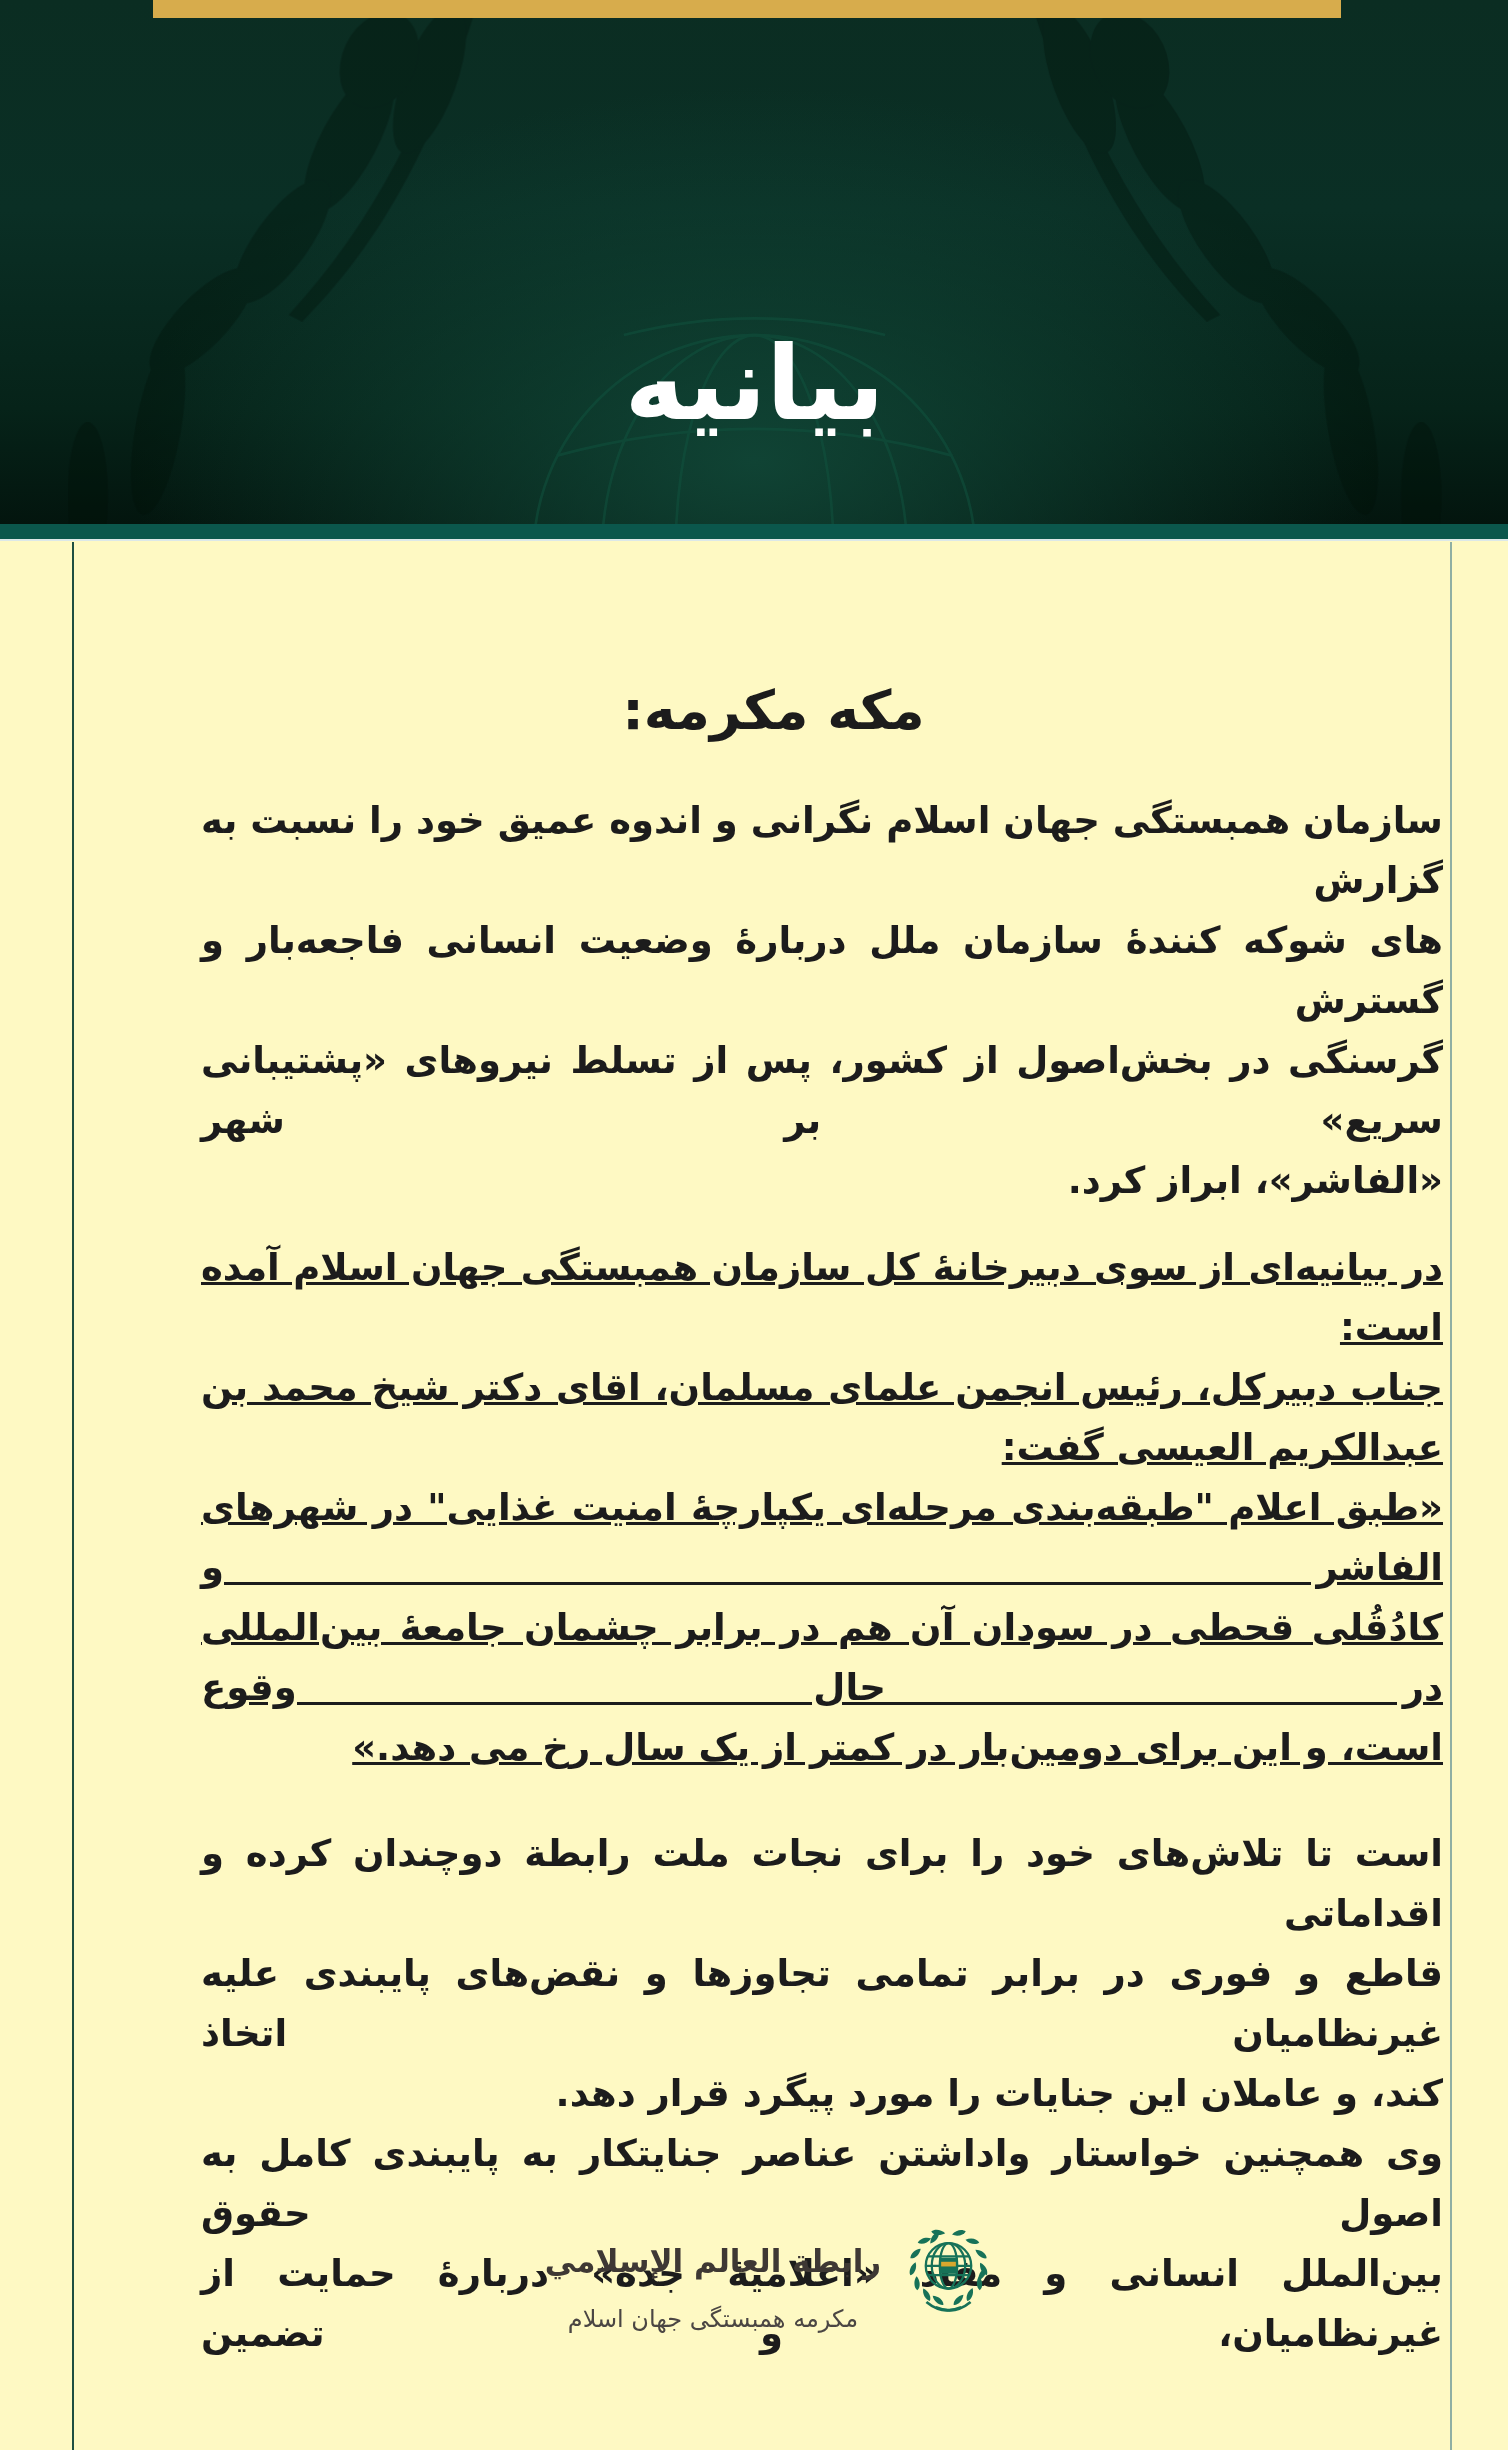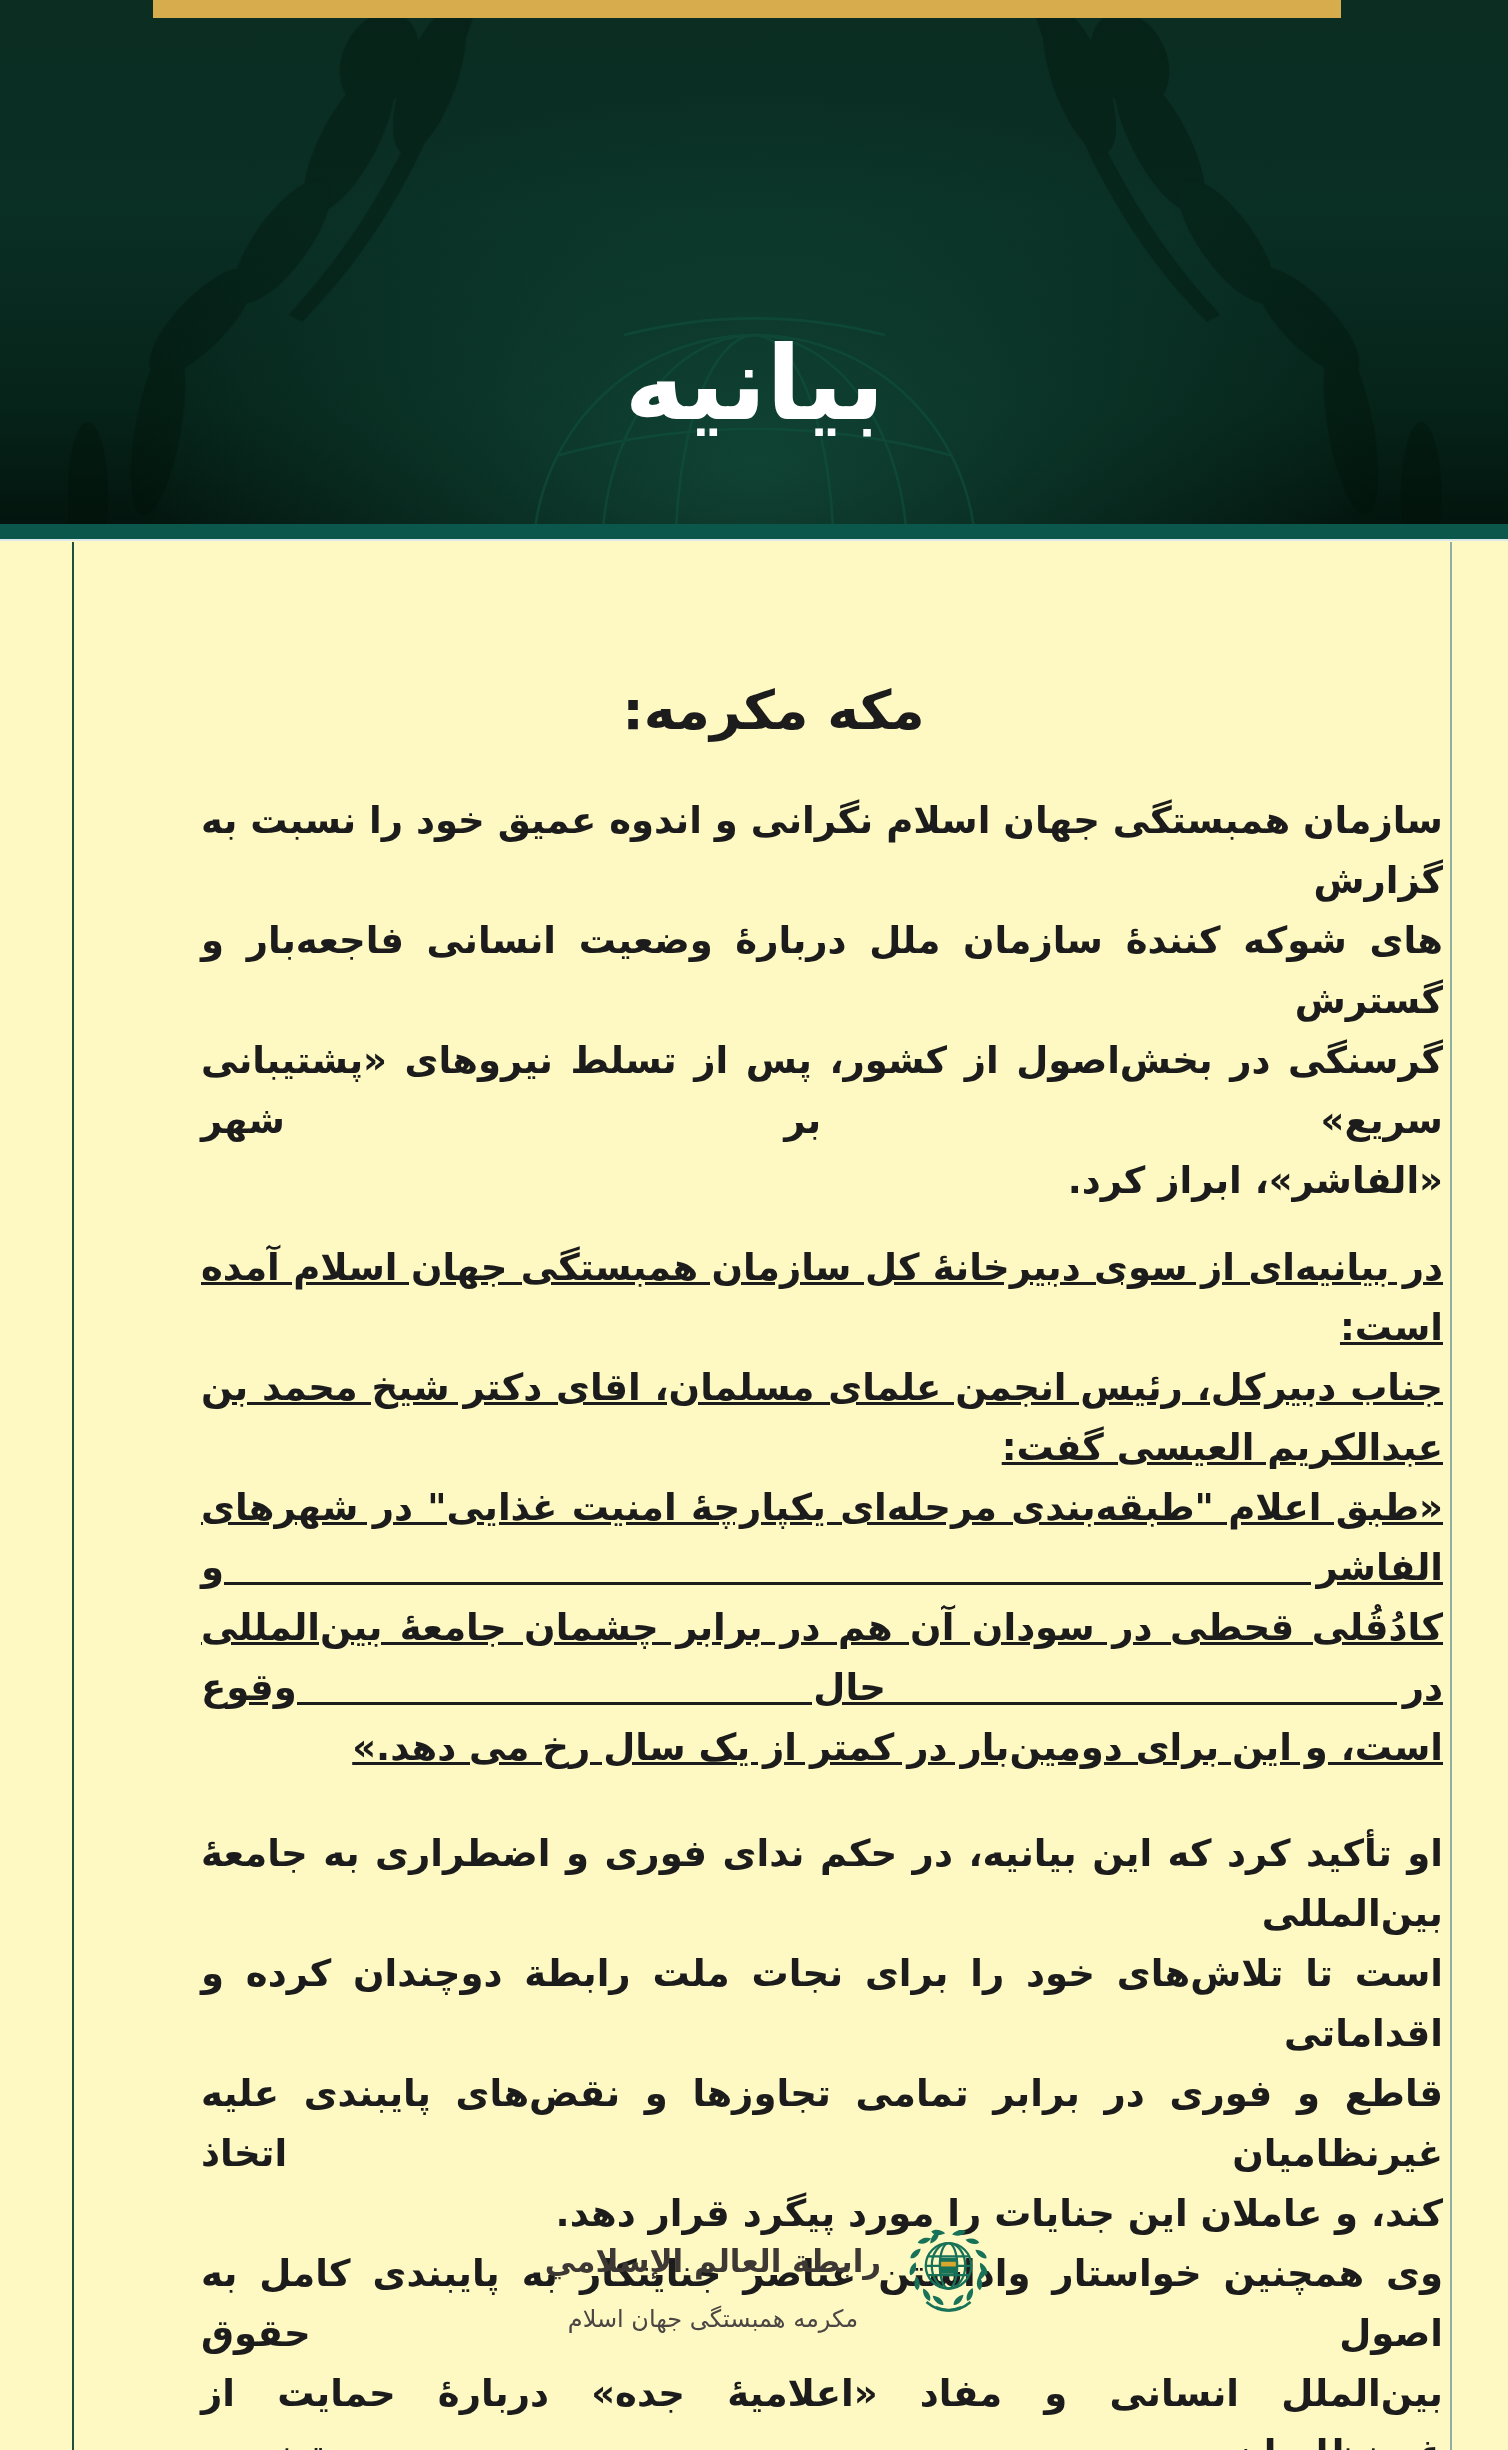--- a/index.html
+++ b/index.html
@@ -141,21 +141,20 @@
       </div>
       <div class="block">
         <div class="line just">در بیانیه‌ای از سوی دبیرخانهٔ کل سازمان همبستگی جهان اسلام آمده است:</div>
         <div class="line just">جناب دبیرکل، رئیس انجمن علمای مسلمان، اقای دکتر شیخ محمد بن</div>
         <div class="line">عبدالکریم العیسی گفت:</div>
         <div class="line just">«طبق اعلام "طبقه‌بندی مرحله‌ای یکپارچهٔ امنیت غذایی" در شهرهای الفاشر و</div>
         <div class="line just">کادُقُلی قحطی در سودان آن هم در برابر چشمان جامعهٔ بین‌المللی در حال وقوع</div>
         <div class="line">است، و این برای دومین‌بار در کمتر از یک سال رخ می دهد.»</div>
       </div>
       <div class="block">
-        <div class="line just">او تأکید کرد که این بیانیه، در حکم ندای فوری و اضطراری به جامعهٔ بین‌المللی</div>
         <div class="line just">است تا تلاش‌های خود را برای نجات ملت رابطة دوچندان کرده و اقداماتی</div>
         <div class="line just">قاطع و فوری در برابر تمامی تجاوزها و نقض‌های پایبندی علیه غیرنظامیان اتخاذ</div>
         <div class="line">کند، و عاملان این جنایات را مورد پیگرد قرار دهد.</div>
       </div>
       <div class="block">
         <div class="line just">وی همچنین خواستار واداشتن عناصر جنایتکار به پایبندی کامل به اصول حقوق</div>
         <div class="line just">بین‌الملل انسانی و مفاد «اعلامیهٔ جده» دربارهٔ حمایت از غیرنظامیان، و تضمین</div>
       </div>
     </div>
 

